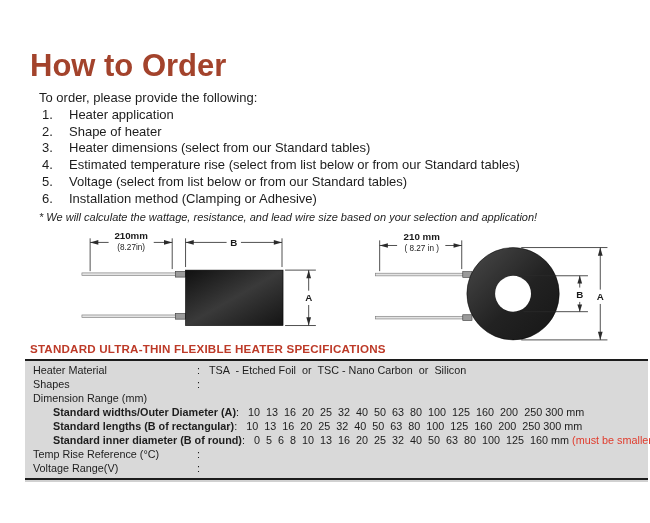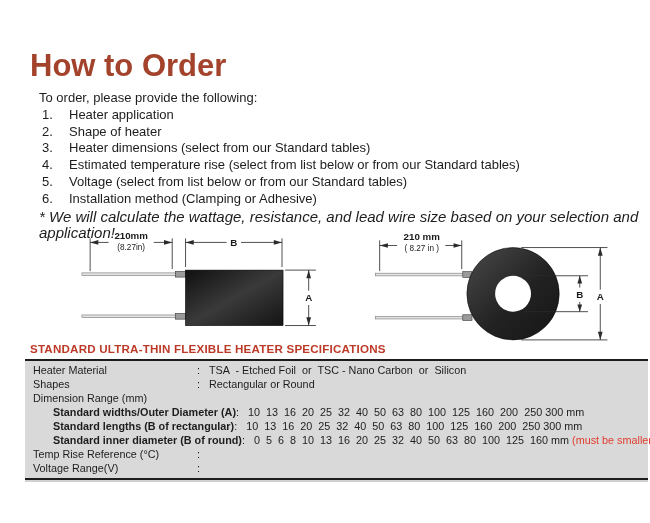--- a/index.html
+++ b/index.html
@@ -9,21 +9,21 @@
   }
   .title{
     position:absolute;left:30px;top:48px;font-size:31px;font-weight:bold;
     color:#a3432c;letter-spacing:0px;
   }
   .intro-block{position:absolute;left:39px;top:90px;width:600px;font-size:13px;line-height:16.8px;}
   .intro{margin:0 0 0 0;}
   .step{display:flex;}
   .step .num{width:30px;flex:0 0 30px;padding-left:3px;box-sizing:border-box;}
   .step .txt{flex:1;}
-  .note{font-style:italic;font-size:15px;margin-top:1px;}
+  .note{font-style:italic;font-size:11px;margin-top:1px;}
   .diagram{position:absolute;top:226px;width:290px;height:118px;}
   .diagram.left{left:58px;}
   .diagram.right{left:366px;}
   .spec-heading{
     position:absolute;left:30px;top:342px;font-size:11.6px;font-weight:bold;
     color:#bd3a28;letter-spacing:0.2px;
   }
   .spec-table{
     position:absolute;left:25px;top:359px;width:623px;background:#d9d9d9;
     border-top:2px solid #1c1c1c;border-bottom:2px solid #1c1c1c;
@@ -177,21 +177,20 @@
 
   <div class="spec-table">
     <div class="spec-row bold">
       <span class="lbl">Heater Material</span>
       <span class="colon">:</span>
       <span class="val">TSA  - Etched Foil  or  TSC - Nano Carbon  or  Silicon</span>
     </div>
     <div class="spec-row bold">
       <span class="lbl">Shapes</span>
       <span class="colon">:</span>
-      <span class="val">Rectangular or Round</span>
     </div>
     <div class="spec-row bold">
       <span class="lbl">Dimension Range (mm)</span>
       <span class="colon"></span>
       <span class="val"></span>
     </div>
     <div class="spec-row indent">
       <span class="lbl">Standard widths/Outer Diameter (A)</span>
       <span class="colon">:</span>
       <span class="val">10  13  16  20  25  32  40  50  63  80  100  125  160  200  250 300 mm</span>

